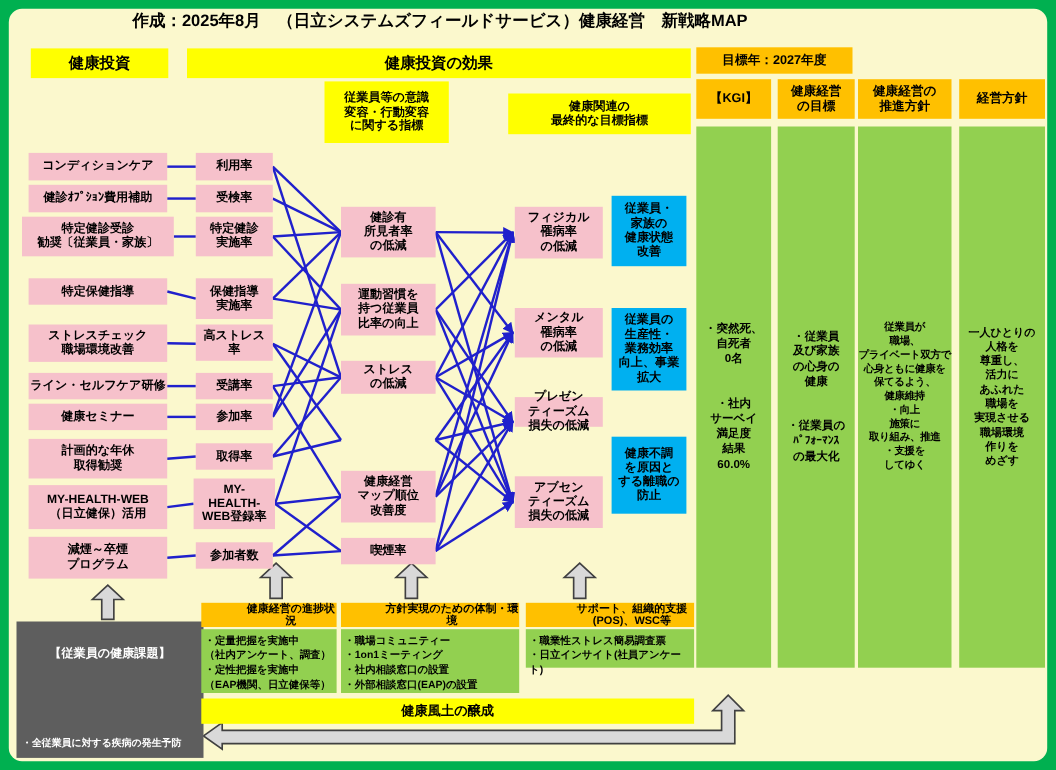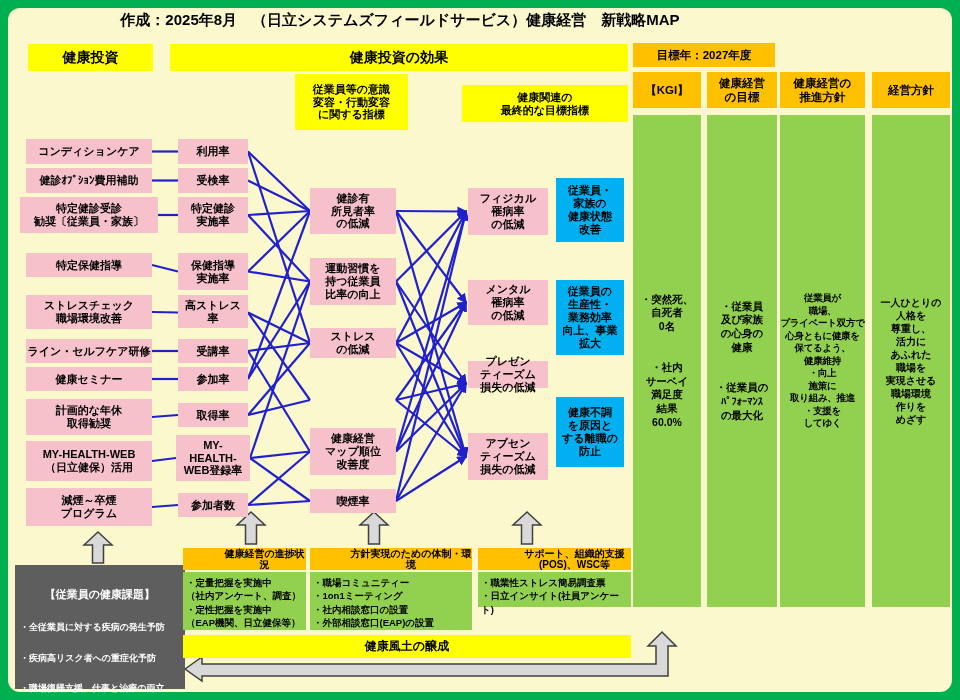--- a/index.html
+++ b/index.html
@@ -22,21 +22,21 @@
   .node{font-size:11px;}
   .coltext{font-size:10.5px;line-height:1.3;}
   .coltext-sm{font-size:9.5px;line-height:1.32;letter-spacing:-0.3px;}
   .coltext-md{font-size:10px;line-height:1.3;}
   .sec-header{font-size:10px;line-height:1.1;padding-left:40px;}
   .sec-body{font-size:9.5px;line-height:1.4;justify-content:flex-start;align-items:flex-start;
             text-align:left;padding:4px 3px;}
   .footerbar{font-size:12px;}
   .graybox{background:#5E5E5E;color:#fff;display:block;text-align:left;padding:4px 5px;z-index:2;}
   .gb-title{font-size:11px;text-align:center;margin-bottom:2px;}
-  .gb-item{font-size:9px;line-height:1.33;white-space:nowrap;}
+  .gb-item{font-size:9px;line-height:1.33;white-space:nowrap;margin-top:48px;}
 </style>
 </head>
 <body>
 
 <div id="page">
   <div class="canvas"></div>
 
   <svg id="edges">
     <defs>
       <marker id="arrowhead" viewBox="0 0 10 10" refX="8.5" refY="5" markerWidth="4.6" markerHeight="4.6" orient="auto">

